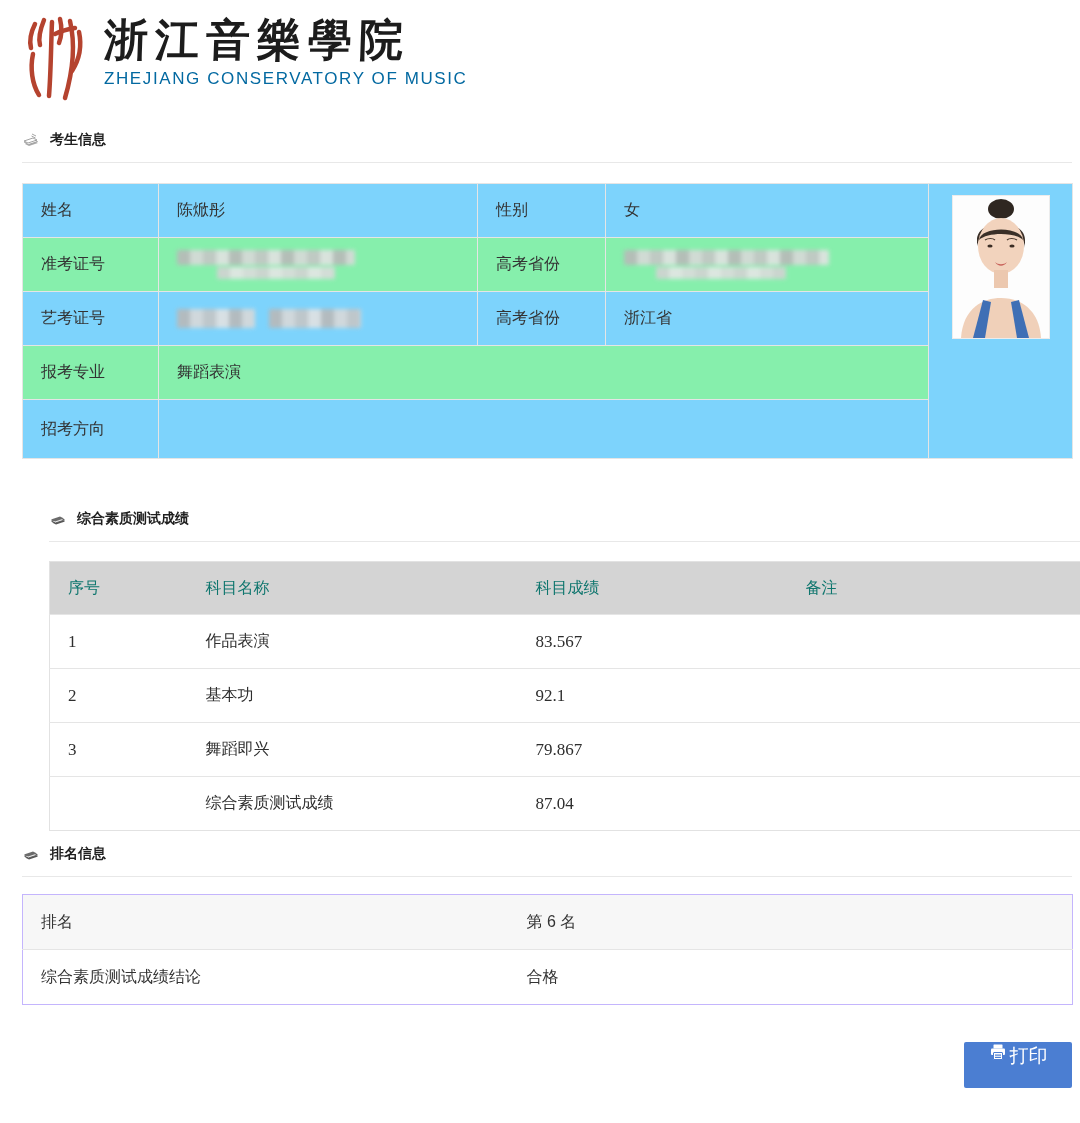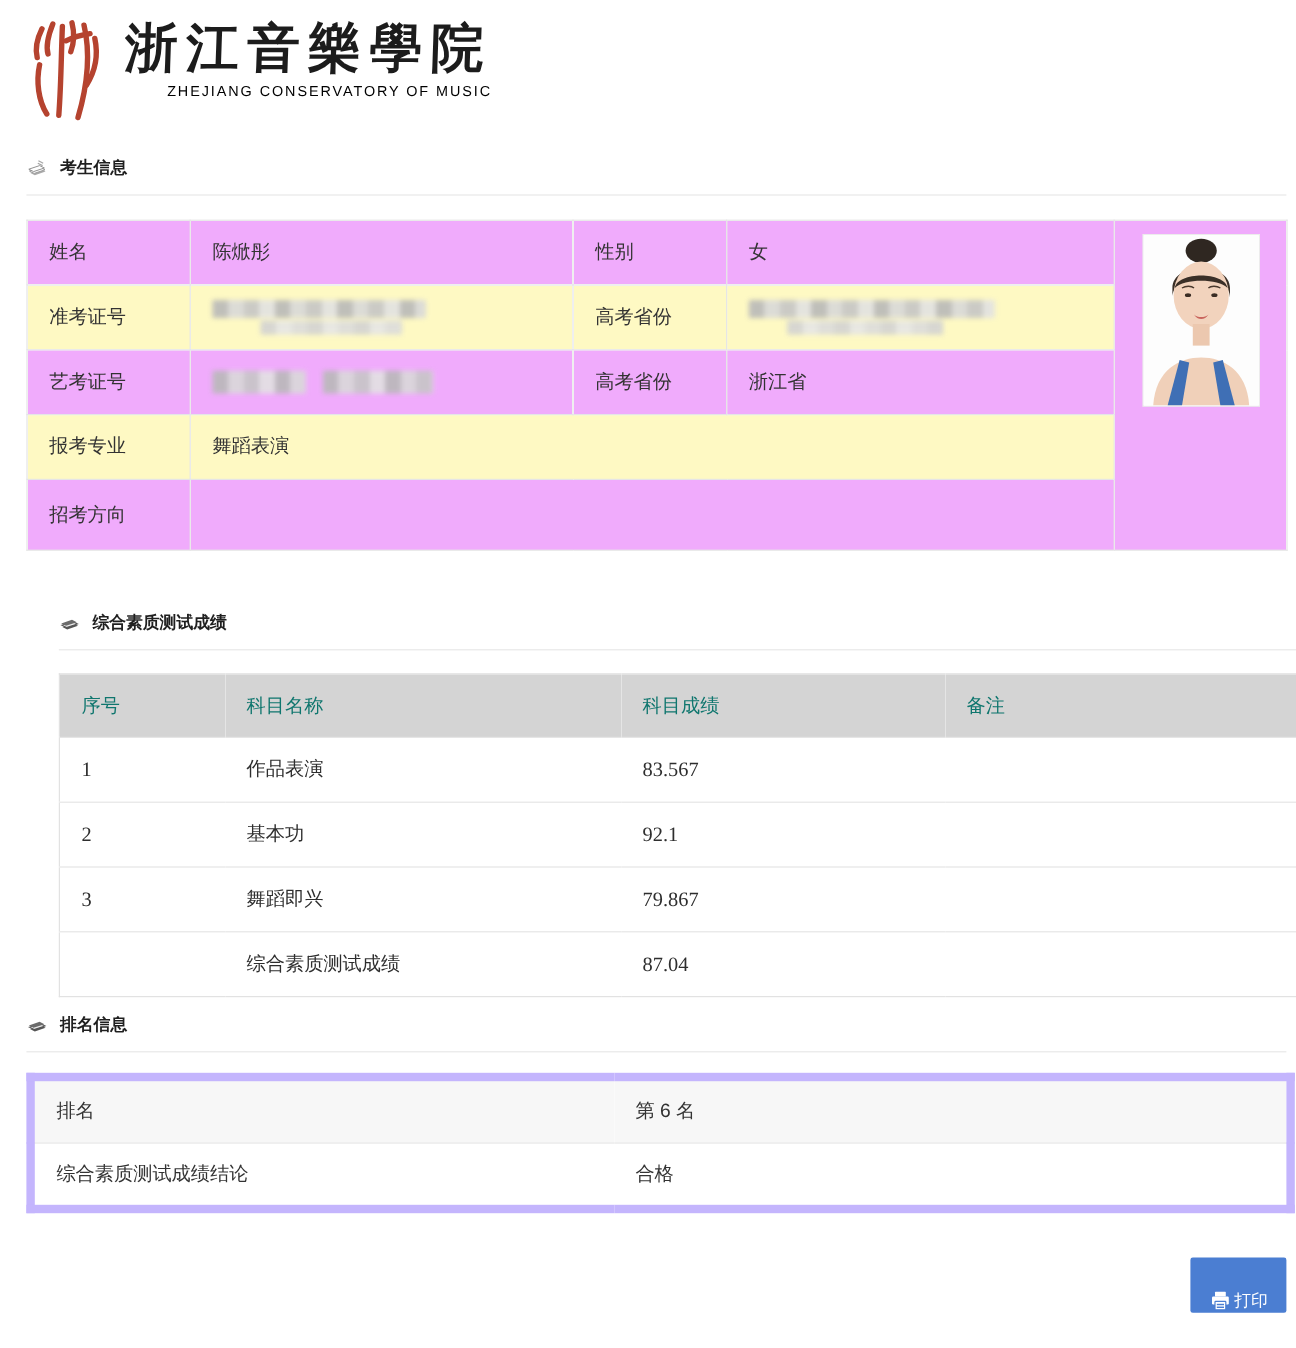--- a/index.html
+++ b/index.html
@@ -5,71 +5,71 @@
   * { box-sizing: border-box; }
   html,body { margin:0; padding:0; background:#fff; }
   body { font-family:"Liberation Sans","DejaVu Sans",sans-serif; color:#333; }
   .page { width:1080px; height:1123px; margin:0 auto; background:#fff; padding:10px 8px 0 22px; position:relative; overflow:hidden; }
 
   
   .logo-row { display:flex; align-items:flex-start; gap:16px; margin-top:2px; height:92px; }
   .seal svg { display:block; }
   .logo-text { padding-top:4px; }
   .logo-cn { font-family:"Liberation Serif","DejaVu Serif",serif; font-weight:700; font-size:44px; line-height:50px; color:#1c1c1c; letter-spacing:7px; transform:skewX(-2deg); }
-  .logo-en { font-size:12px; color:#000000; letter-spacing:1.6px; margin-top:3px;text-align:right; }
+  .logo-en { font-size:17px; color:#0369a1; letter-spacing:1.6px; margin-top:3px;text-align:right; }
 
   
   .sec-head { display:flex; align-items:center; gap:9px; }
   .sec-head .ttl { font-size:14px; font-weight:700; color:#1f1f1f; }
   .sec-rule { border-bottom:1px solid #e8e8e8; margin-top:13px; width:1050px; }
   .book-ico svg { display:block; }
 
   
   table { border-collapse:collapse; table-layout:fixed; width:1050px; background:#fff; }
   td, th { padding:0 10px 0 18px; font-size:16px; font-weight:400; text-align:left; overflow:hidden; white-space:nowrap; }
 
   
   .cand { border:1px solid #e2e2e2; }
   .cand td { border:1px solid #e5e5e5; height:54px; color:#333; }
-  .cand tr.gray td { background:#f0abfc; }
-  .cand tr.white td { background:#fef9c3; }
+  .cand tr.gray td { background:#7dd3fc; }
+  .cand tr.white td { background:#86efac; }
   .cand td.photo-cell { background:#f3f3f3; vertical-align:top; text-align:center; padding:12px 0 0 0; }
   .cand tr.last td { height:59px;margin-left:46px; }
   .photo-frame { display:inline-block; width:96px; height:142px; background:#fff; box-shadow:0 0 0 1px #ececec; }
 
   
   .mask-wrap { filter:blur(2.2px); opacity:.9; }
   .mask-line { height:15px; border-radius:1px;
     background:repeating-linear-gradient(90deg,#b9b9b9 0 13px,#d9d9d9 13px 26px,#c6c6c6 26px 39px,#e2e2e2 39px 52px); }
   .mask-line.light { background:repeating-linear-gradient(90deg,#d3d3d3 0 13px,#e6e6e6 13px 26px,#dcdcdc 26px 39px); }
 
   
   .scores-tbl { border:1px solid #e2e2e2; }
   .scores-tbl th { background:#d4d4d4; color:#0f766e; height:53px; }
   .scores-tbl td { height:54px; border-top:1px solid #e5e5e5; background:#fff; color:#2e2e2e; }
   .serif { font-family:"Liberation Serif","DejaVu Serif",serif; font-size:17px; }
 
   
-  .rank-tbl { border:7px solid #c4b5fd; }
+  .rank-tbl { border:1px solid #c4b5fd; }
   .rank-tbl td { height:55px; border-top:1px solid #e5e5e5; }
   .rank-tbl tr:first-child td { border-top:none; background:#f7f7f7; }
   .rank-tbl tr:last-child td { background:#fff; }
 
   
   .sec-cand  { margin-top:26px; }
   .sec-cand  table { margin-top:20px; }
   .sec-scores{ margin-top:50px;padding-left:27px; }
   .sec-scores table { margin-top:19px; }
   .sec-rank  { margin-top:13px; }
   .sec-rank  table { margin-top:17px; }
 
   
   .actions { width:1050px; display:flex; justify-content:flex-end; margin-top:37px; }
-  .print-btn { width:80px; height:46px; background:#4b7ed2; color:#fff; border:none; border-radius:2px;
-    font-size:14px; font-family:inherit; display:flex; align-items:flex-end; justify-content:center; gap:3px; cursor:pointer; }
+  .print-btn { width:108px; height:46px; background:#4b7ed2; color:#fff; border:none; border-radius:2px;
+    font-size:19px; font-family:inherit; display:flex; align-items:flex-start; justify-content:center; gap:3px; cursor:pointer; }
 </style>
 </head>
 <body>
 
 <div class="page">
 
   <header class="logo-row">
     <span class="seal">
       <svg width="66" height="90" viewBox="0 0 66 90" fill="none" stroke="#b5432f" stroke-linecap="round">
         <path d="M13 12 C9 20, 7 28, 9 36" stroke-width="4.5"></path>

